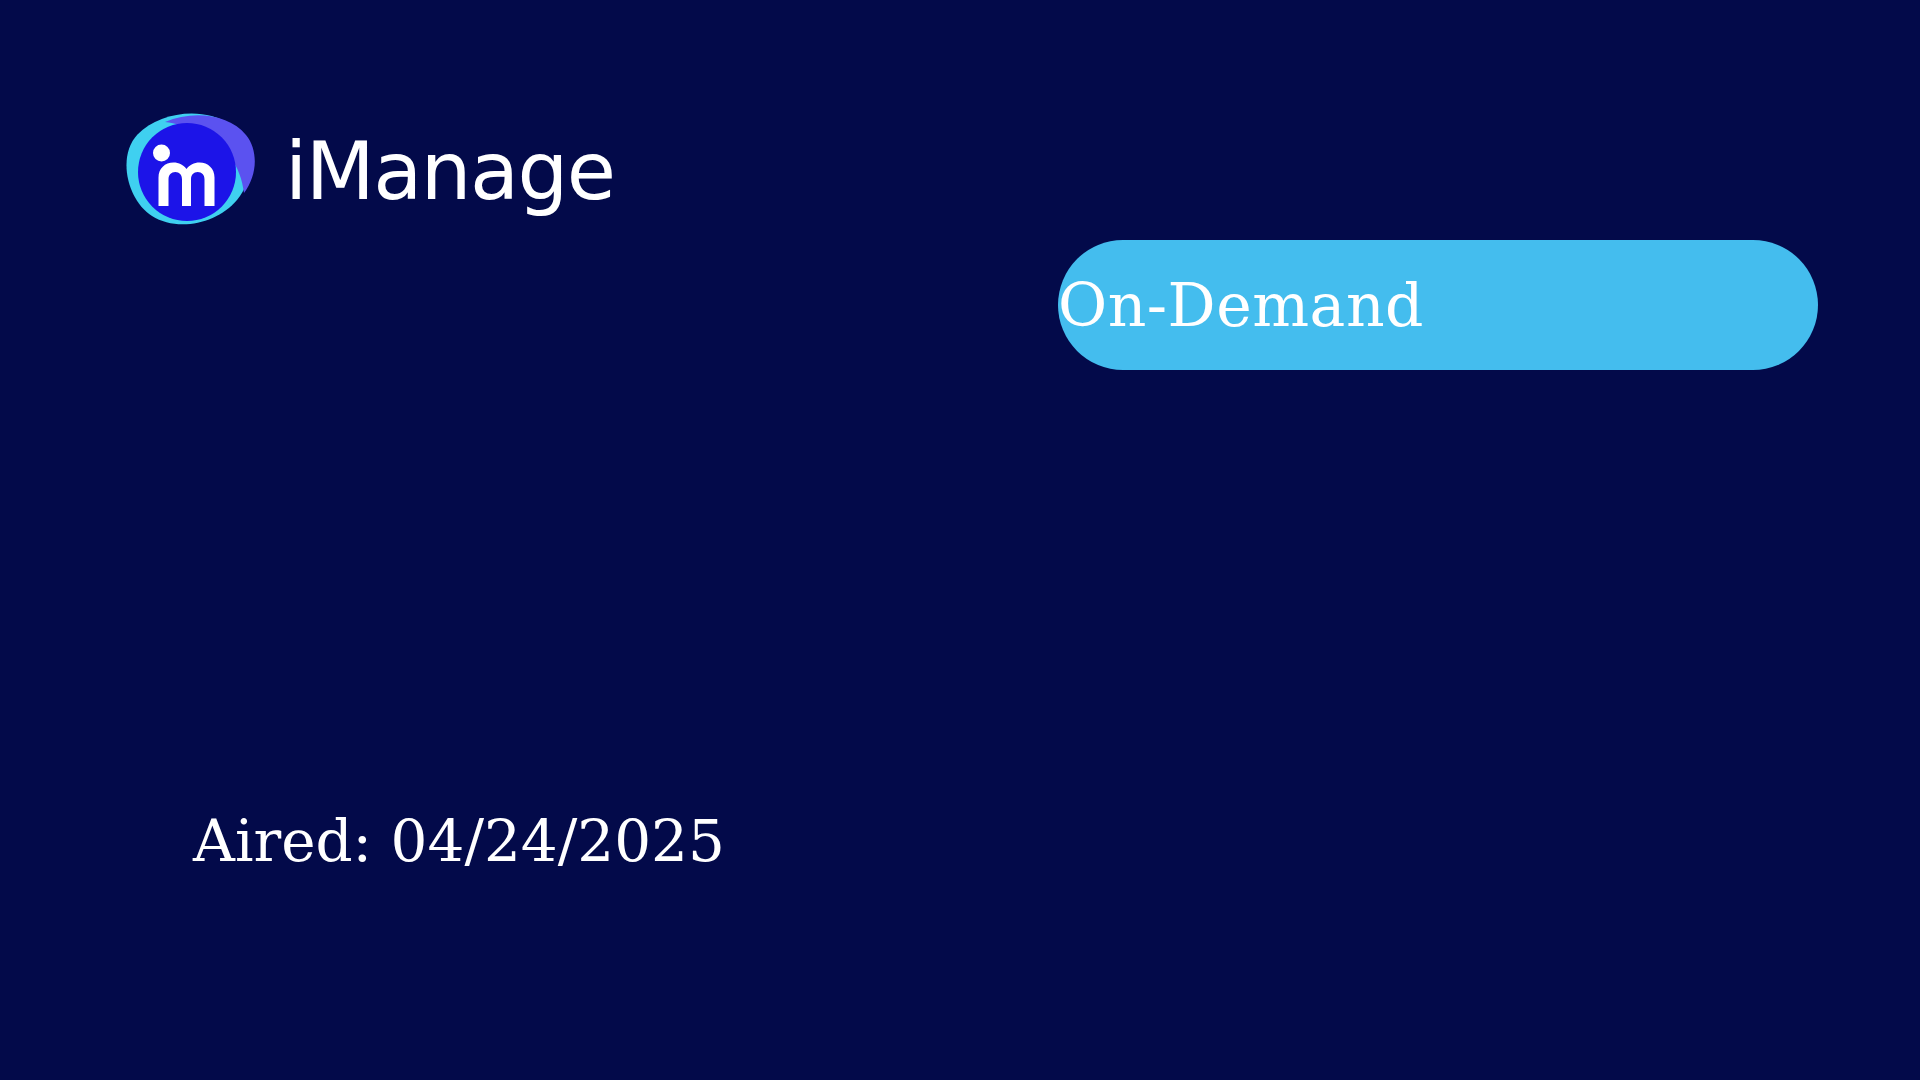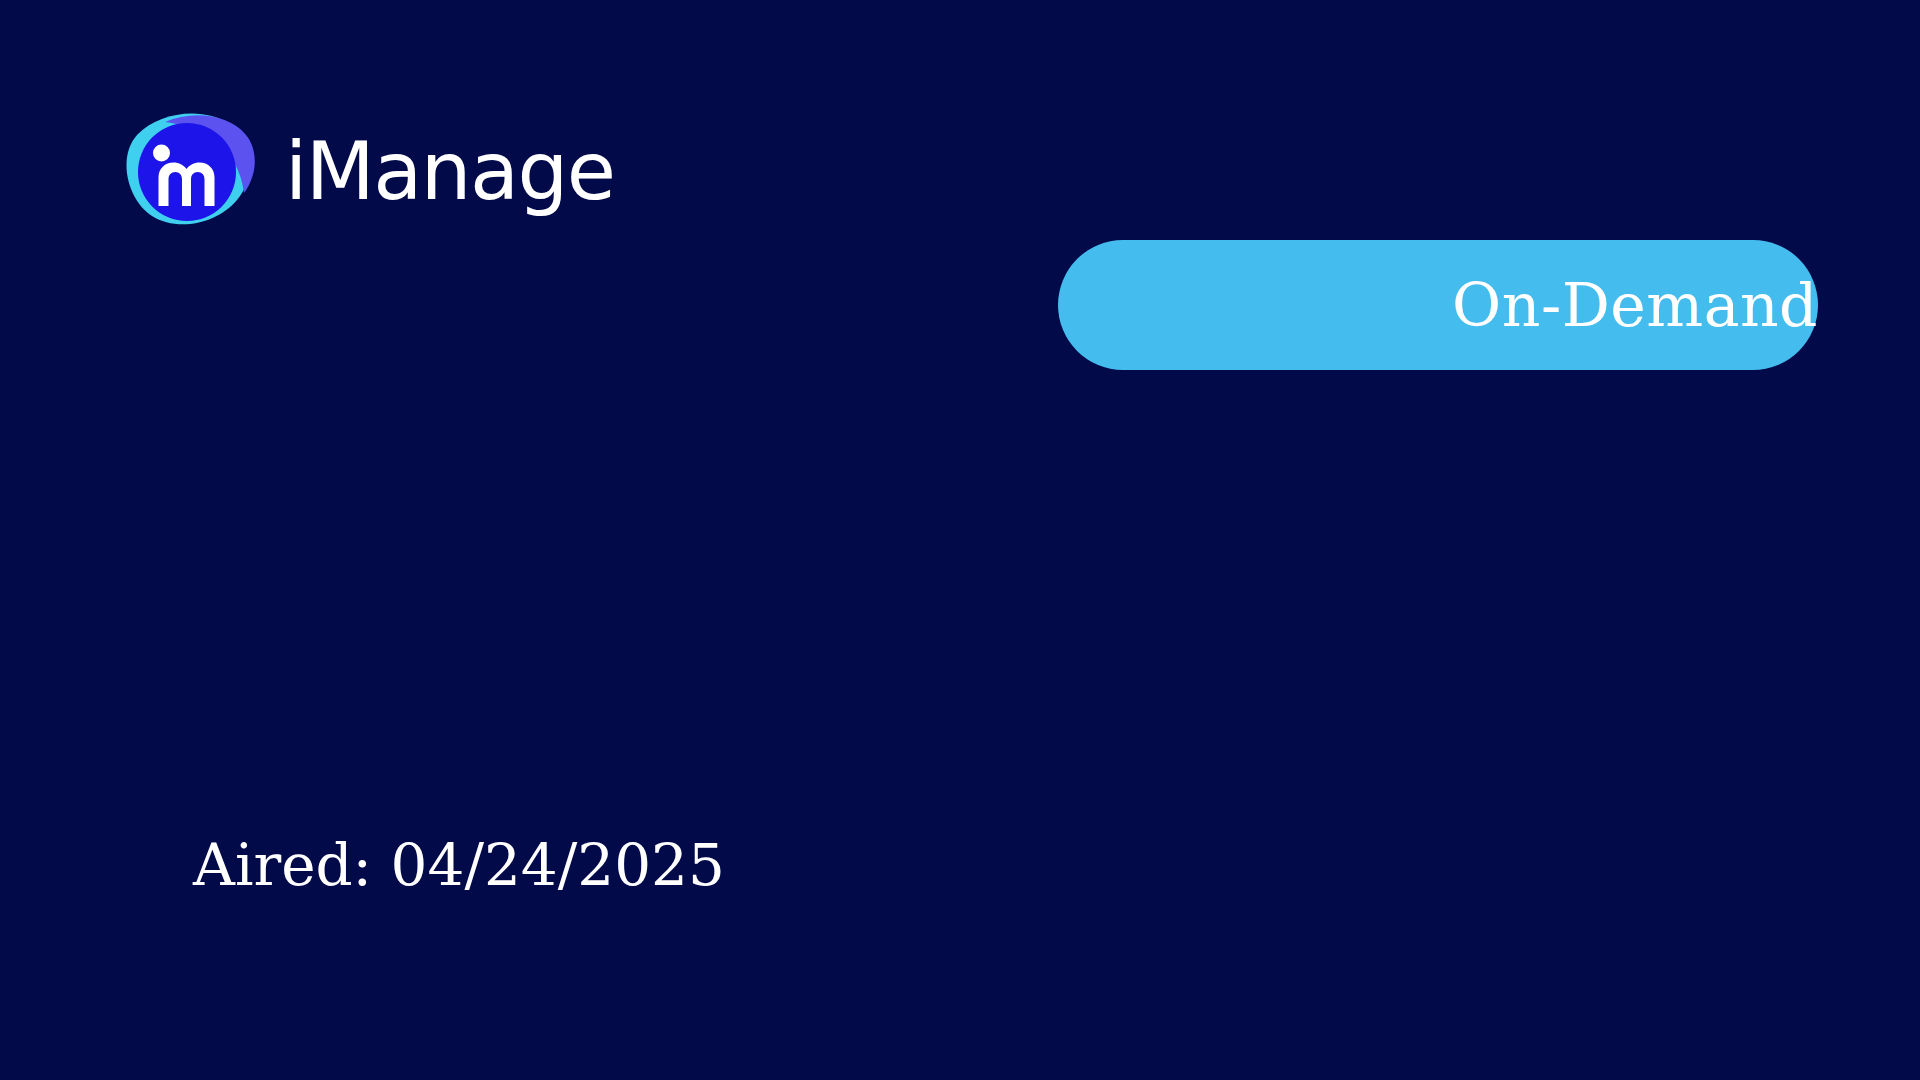--- a/index.html
+++ b/index.html
@@ -53,21 +53,21 @@
   #badge {
     position: absolute;
     left: 1058px;
     top: 240px;
     width: 760px;
     height: 130px;
     border-radius: 65px;
     background: #44bdee;
     display: flex;
     align-items: center;
-    justify-content: flex-end;
+    justify-content: flex-start;
   }
 
   #badge-label {
     color: #ffffff;
     font-family: "DejaVu Serif", serif;
     font-size: 60px;
     font-weight: 400;
     line-height: 1;
     white-space: nowrap;
     letter-spacing: 0.5px;
@@ -84,21 +84,21 @@
     font-weight: 400;
     line-height: 1;
     letter-spacing: -2px;
     white-space: nowrap;
   }
 
   
   #aired {
     position: absolute;
     left: 193px;
-    top: 836px;
+    top: 812px;
     color: #ffffff;
     font-family: "DejaVu Serif", serif;
     font-size: 58px;
     font-weight: 400;
     line-height: 1;
     white-space: nowrap;
   }
 </style>
 </head>
 <body>

